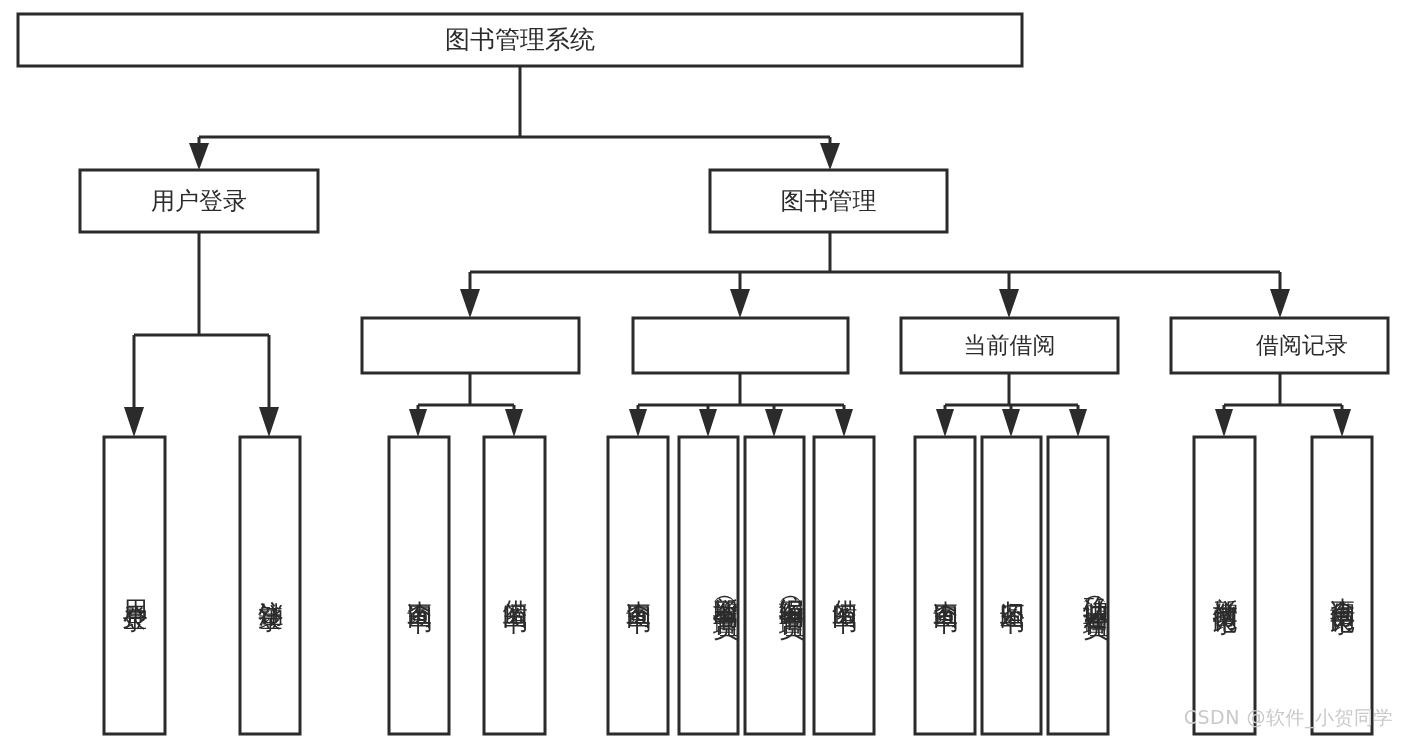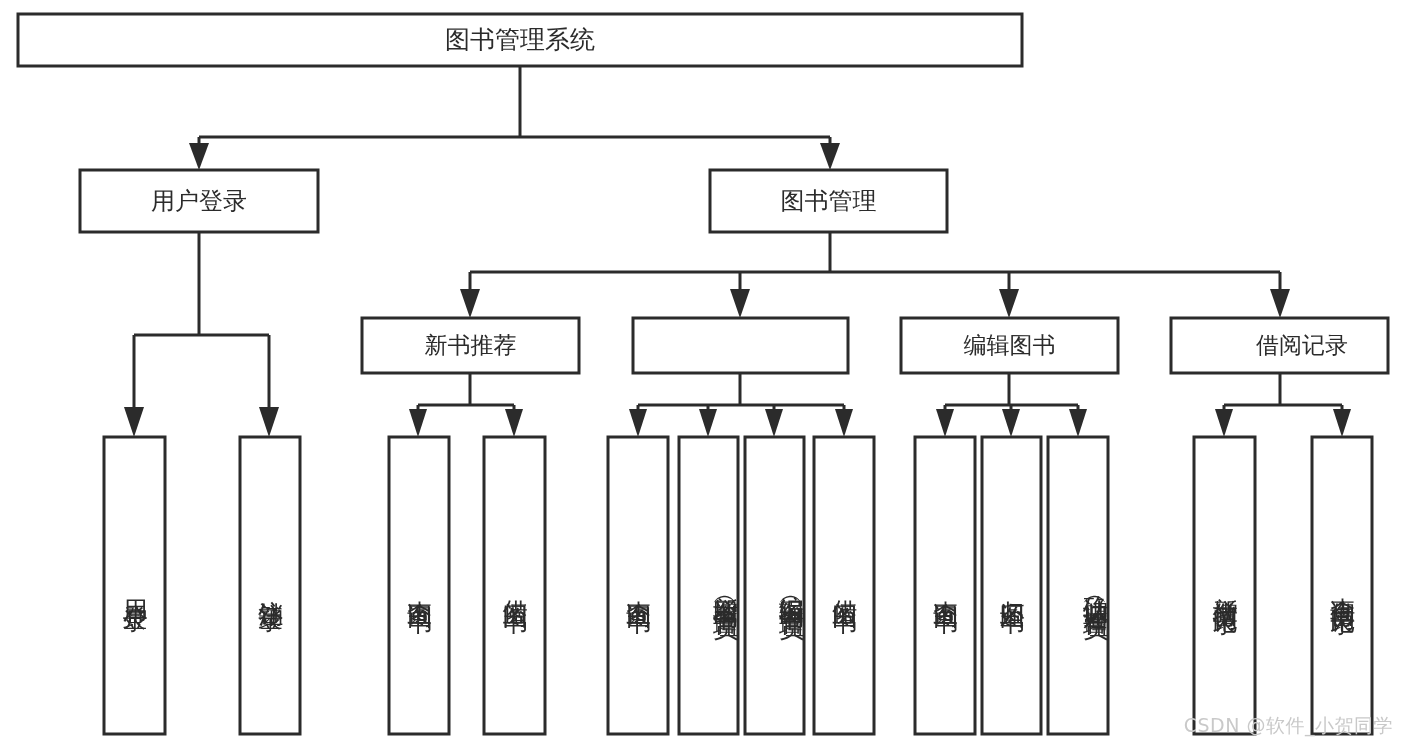--- a/index.html
+++ b/index.html
@@ -55,21 +55,21 @@
   .leaf-label {
     font-size: 25px;
     writing-mode: vertical-rl;
     text-orientation: upright;
     letter-spacing: 3px;
     line-height: 1.05;
   }
   .watermark {
     position: absolute;
     right: 12px;
-    bottom: 8px;
+    bottom: 16px;
     color: #c9c9c9;
     font-size: 19px;
     font-family: "DejaVu Sans", "Liberation Sans", sans-serif;
     letter-spacing: 0.5px;
     white-space: nowrap;
   }
 </style>
 </head>
 <body>
 
@@ -172,22 +172,21 @@
     <rect class="node-box" x="1048" y="437" width="60" height="297"></rect>
     <rect class="node-box" x="1194" y="437" width="61" height="297"></rect>
     <rect class="node-box" x="1312" y="437" width="60" height="297"></rect>
   </svg>
 
   <div class="node-label lvl1-label" style="left:18px; top:14px; width:1004px; height:52px;">图书管理系统</div>
 
   <div class="node-label lvl2-label" style="left:80px; top:170px; width:238px; height:62px;">用户登录</div>
   <div class="node-label lvl2-label" style="left:710px; top:170px; width:237px; height:62px;">图书管理</div>
 
-  <div class="node-label lvl3-label" style="left:362px; top:318px; width:217px; height:55px;">新书推荐</div>
-  <div class="node-label lvl3-label" style="left:901px; top:318px; width:217px; height:55px;">编辑图书</div>
+  <div class="node-label lvl3-label" style="left:901px; top:318px; width:217px; height:55px;">当前借阅</div>
   <div class="node-label lvl3-label" style="left:1171px; top:318px; width:262px; height:55px;">借阅记录</div>
 
   <div class="node-label leaf-label" style="left:104px; top:437px; width:61px; height:297px;">用户登录</div>
   <div class="node-label leaf-label" style="left:240px; top:437px; width:60px; height:297px;">注销登录</div>
   <div class="node-label leaf-label" style="left:389px; top:437px; width:60px; height:297px;">查询图书</div>
   <div class="node-label leaf-label" style="left:484px; top:437px; width:61px; height:297px;">借阅图书</div>
   <div class="node-label leaf-label" style="left:608px; top:437px; width:60px; height:297px;">查询图书</div>
   <div class="node-label leaf-label" style="left:679px; top:437px; width:59px; height:297px; align-items:flex-start; padding-top:8px; box-sizing:border-box;">新增图书（管理员）</div>
   <div class="node-label leaf-label" style="left:745px; top:437px; width:59px; height:297px; align-items:flex-start; padding-top:8px; box-sizing:border-box;">编辑图书（管理员）</div>
   <div class="node-label leaf-label" style="left:814px; top:437px; width:60px; height:297px;">借阅图书</div>

